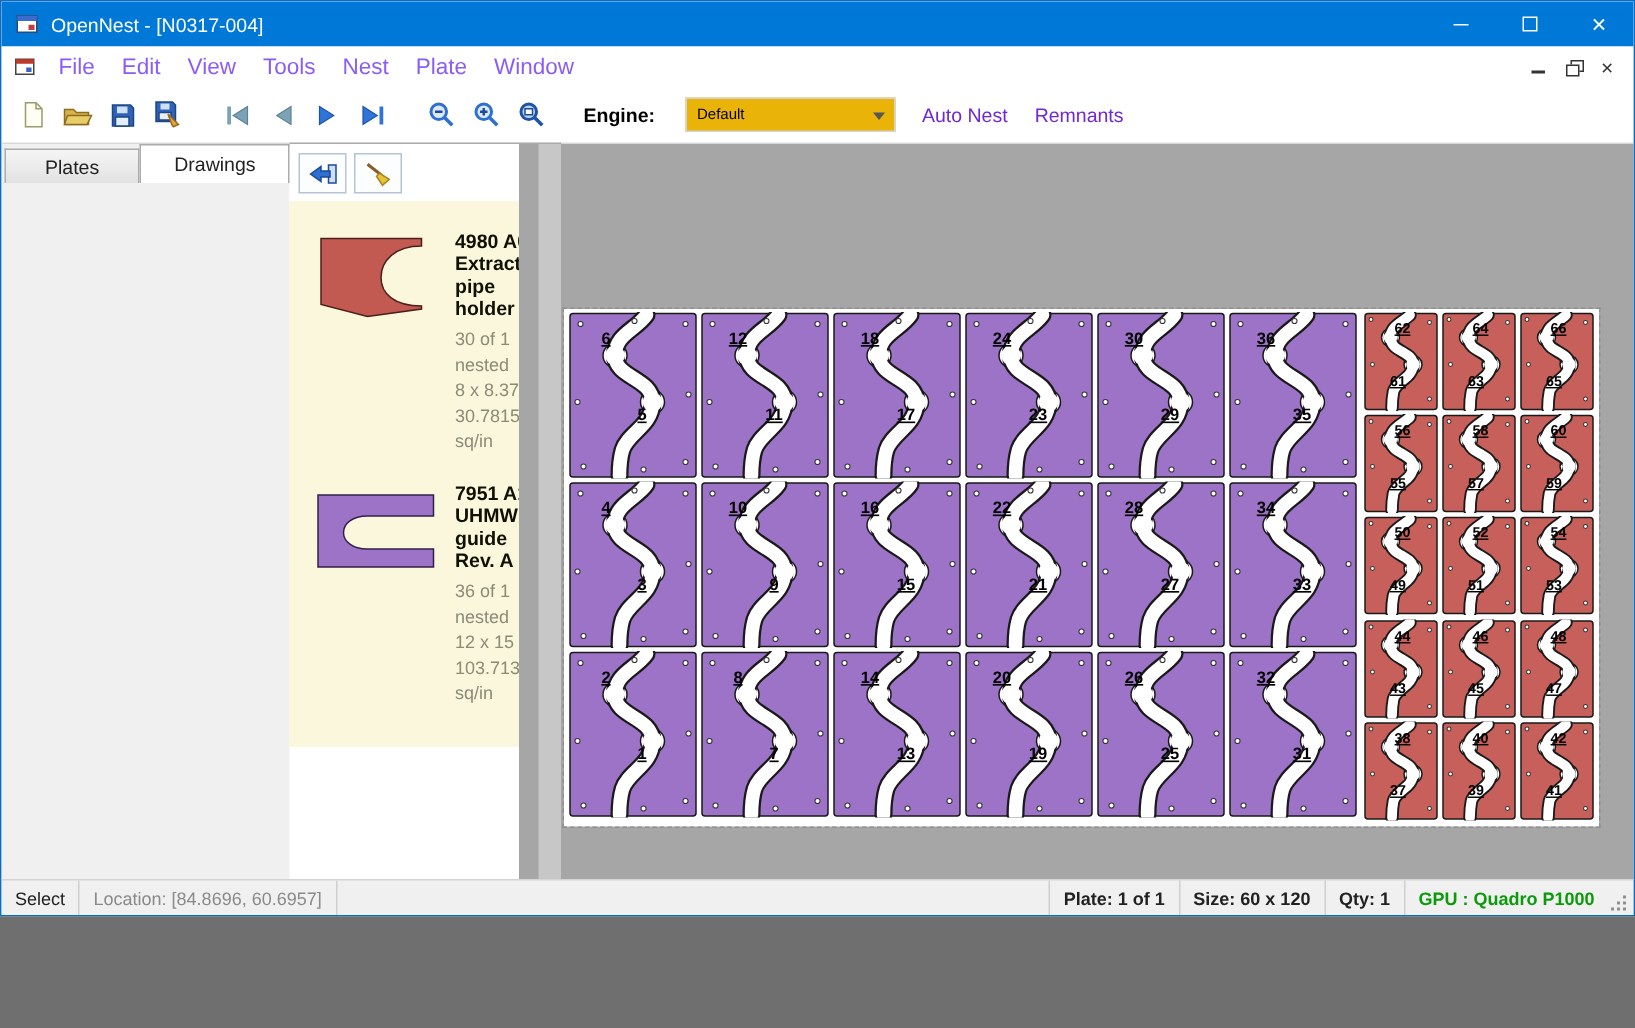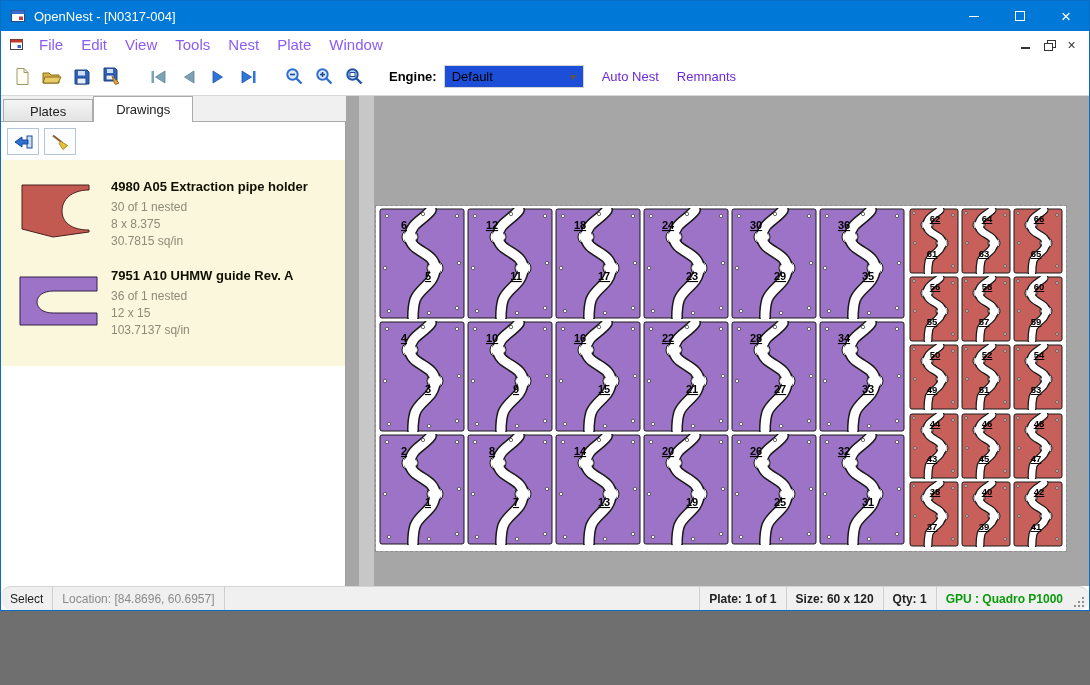--- a/index.html
+++ b/index.html
@@ -26,48 +26,48 @@
   .glyph-restore { width: 10px; height: 9px; position: relative; }
   .glyph-restore::before { content: ""; position: absolute; left: 3px; top: 0; width: 7px; height: 6px; border: 1px solid #333; }
   .glyph-restore::after { content: ""; position: absolute; left: 0; top: 3px; width: 7px; height: 6px; border: 1px solid #333; background: #fff; }
   .glyph-close { font-size: 14px; line-height: 1; }
 
   
   .toolbar { height: 38px; flex: 0 0 38px; background: #fff; border-bottom: 1px solid #d9d9d9; display: flex; align-items: center; padding: 0 6px; }
   .tbtn { width: 30px; height: 30px; display: flex; align-items: center; justify-content: center; }
   .tb-gap { width: 16px; }
   .engine-label { font-weight: bold; font-size: 13px; margin-left: 20px; }
-  .combo { width: 140px; height: 23px; border: 1px solid #d4d4d4; background: #1d4ed8; display: flex; align-items: center; padding: 0 7px; font-size: 13px; margin-left: 7px; position: relative; }
+  .combo { width: 140px; height: 23px; border: 1px solid #d4d4d4; background: #eab308; display: flex; align-items: center; padding: 0 7px; font-size: 10px; margin-left: 20px; position: relative; }
   .combo .arrow { position: absolute; right: 6px; top: 9px; width: 0; height: 0; border-left: 4px solid transparent; border-right: 4px solid transparent; border-top: 5px solid #555; }
   .tb-text { font-size: 13px; margin-left: 18px; color: #6d28d9; }
 
   
   .content { flex: 1; display: flex; min-height: 0; }
-  .left-col { width: 345px; flex: 0 0 345px; display: flex; flex-direction: column; background: #f0f0f0; }
+  .left-col { width: 345px; flex: 0 0 345px; display: flex; flex-direction: row; background: #f0f0f0; }
   .tabstrip { height: 26px; flex: 0 0 26px; display: flex; align-items: flex-end; padding-left: 2px; }
   .tab { height: 23px; padding: 0 26px; display: flex; align-items: center; font-size: 13px; border: 1px solid #ababab; border-bottom: none; background: linear-gradient(#f5f5f5, #e2e2e2); color: #222; }
   .tab.active { height: 26px; background: #fff; position: relative; z-index: 2; padding: 0 22px; }
   .panel { flex: 1; background: #fff; border-top: 1px solid #ababab; margin-top: -1px; display: flex; flex-direction: column; border-right: 1px solid #9e9e9e; }
   .mini-toolbar { padding: 6px 6px 5px 6px; display: flex; gap: 5px; background: #fff; }
   .mini-btn { width: 32px; height: 27px; border: 1px solid #b5c4d6; background: #fbfdff; display: flex; align-items: center; justify-content: center; }
 
   .draw-list { background: #fbf7dd; padding: 10px 0 18px; }
   .draw-item { display: flex; padding: 9px 6px; }
   .thumb { width: 104px; flex: 0 0 104px; display: flex; align-items: flex-start; justify-content: center; padding-top: 3px; }
   .draw-info { font-size: 12px; color: #8b8b76; }
   .draw-title { font-size: 13px; font-weight: bold; color: #101000; margin-bottom: 5px; }
   .draw-line { line-height: 17px; }
 
   .canvas { flex: 1; background: #a6a6a6; position: relative; overflow: hidden; }
   .vband { position: absolute; left: 13px; top: 0; bottom: 0; width: 15px; background: #c7c7c7; }
   .plate { position: absolute; left: 30px; top: 110px; width: 690px; height: 345px; background: #fff; outline: 1px dashed #8f8f8f; }
   .cell { position: absolute; }
 
   
-  .statusbar { height: 24px; flex: 0 0 24px; background: #f0f0f0; border-top: 1px solid #d4d4d4; display: flex; align-items: center; font-size: 12px; color: #222; border-radius: 10px; }
+  .statusbar { height: 24px; flex: 0 0 24px; background: #f0f0f0; border-top: 1px solid #d4d4d4; display: flex; align-items: center; font-size: 12px; color: #222; }
   .sb-seg { padding: 0 9px; height: 100%; display: flex; align-items: center; white-space: nowrap; }
   .sb-mode { min-width: 52px; border-right: 1px solid #cfcfcf; }
   .sb-loc { color: #8a8a8a; border-right: 1px solid #cfcfcf; }
   .sb-spacer { flex: 1; }
   .sb-right { border-left: 1px solid #cfcfcf; font-weight: bold; }
   .sb-gpu { color: #0b9a0b; }
   .grip { width: 13px; height: 13px; position: relative; margin: auto 2px 1px 2px; }
   .grip i { position: absolute; left: 0; top: 9px; width: 2px; height: 2px; background: #8f8f8f;
             box-shadow: 4px 0 #8f8f8f, 8px 0 #8f8f8f, 4px -4px #8f8f8f, 8px -4px #8f8f8f, 8px -8px #8f8f8f; }
 </style>

